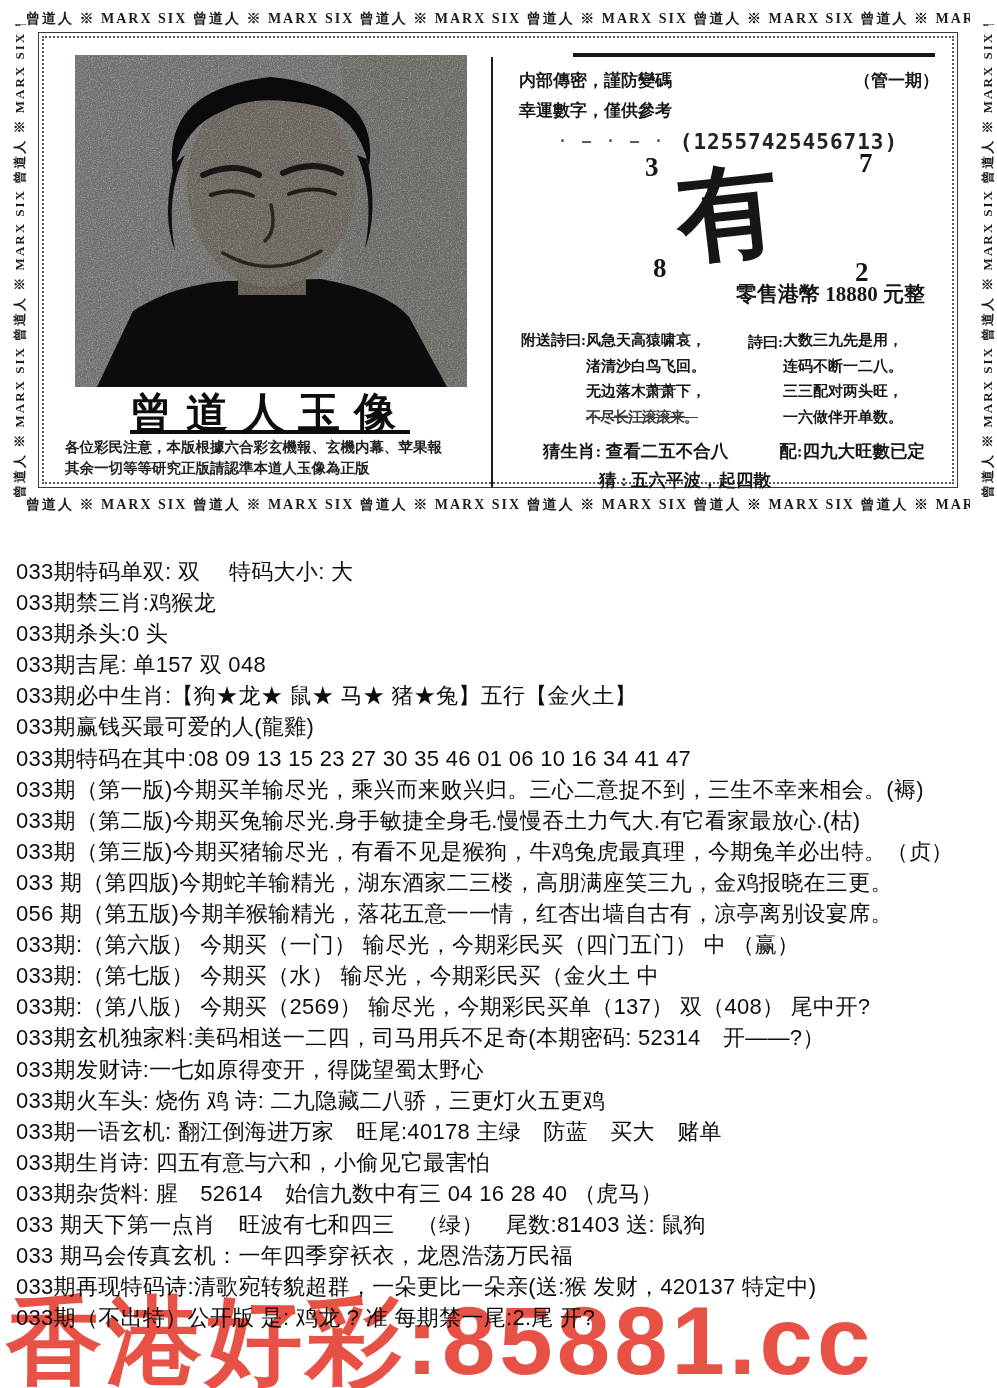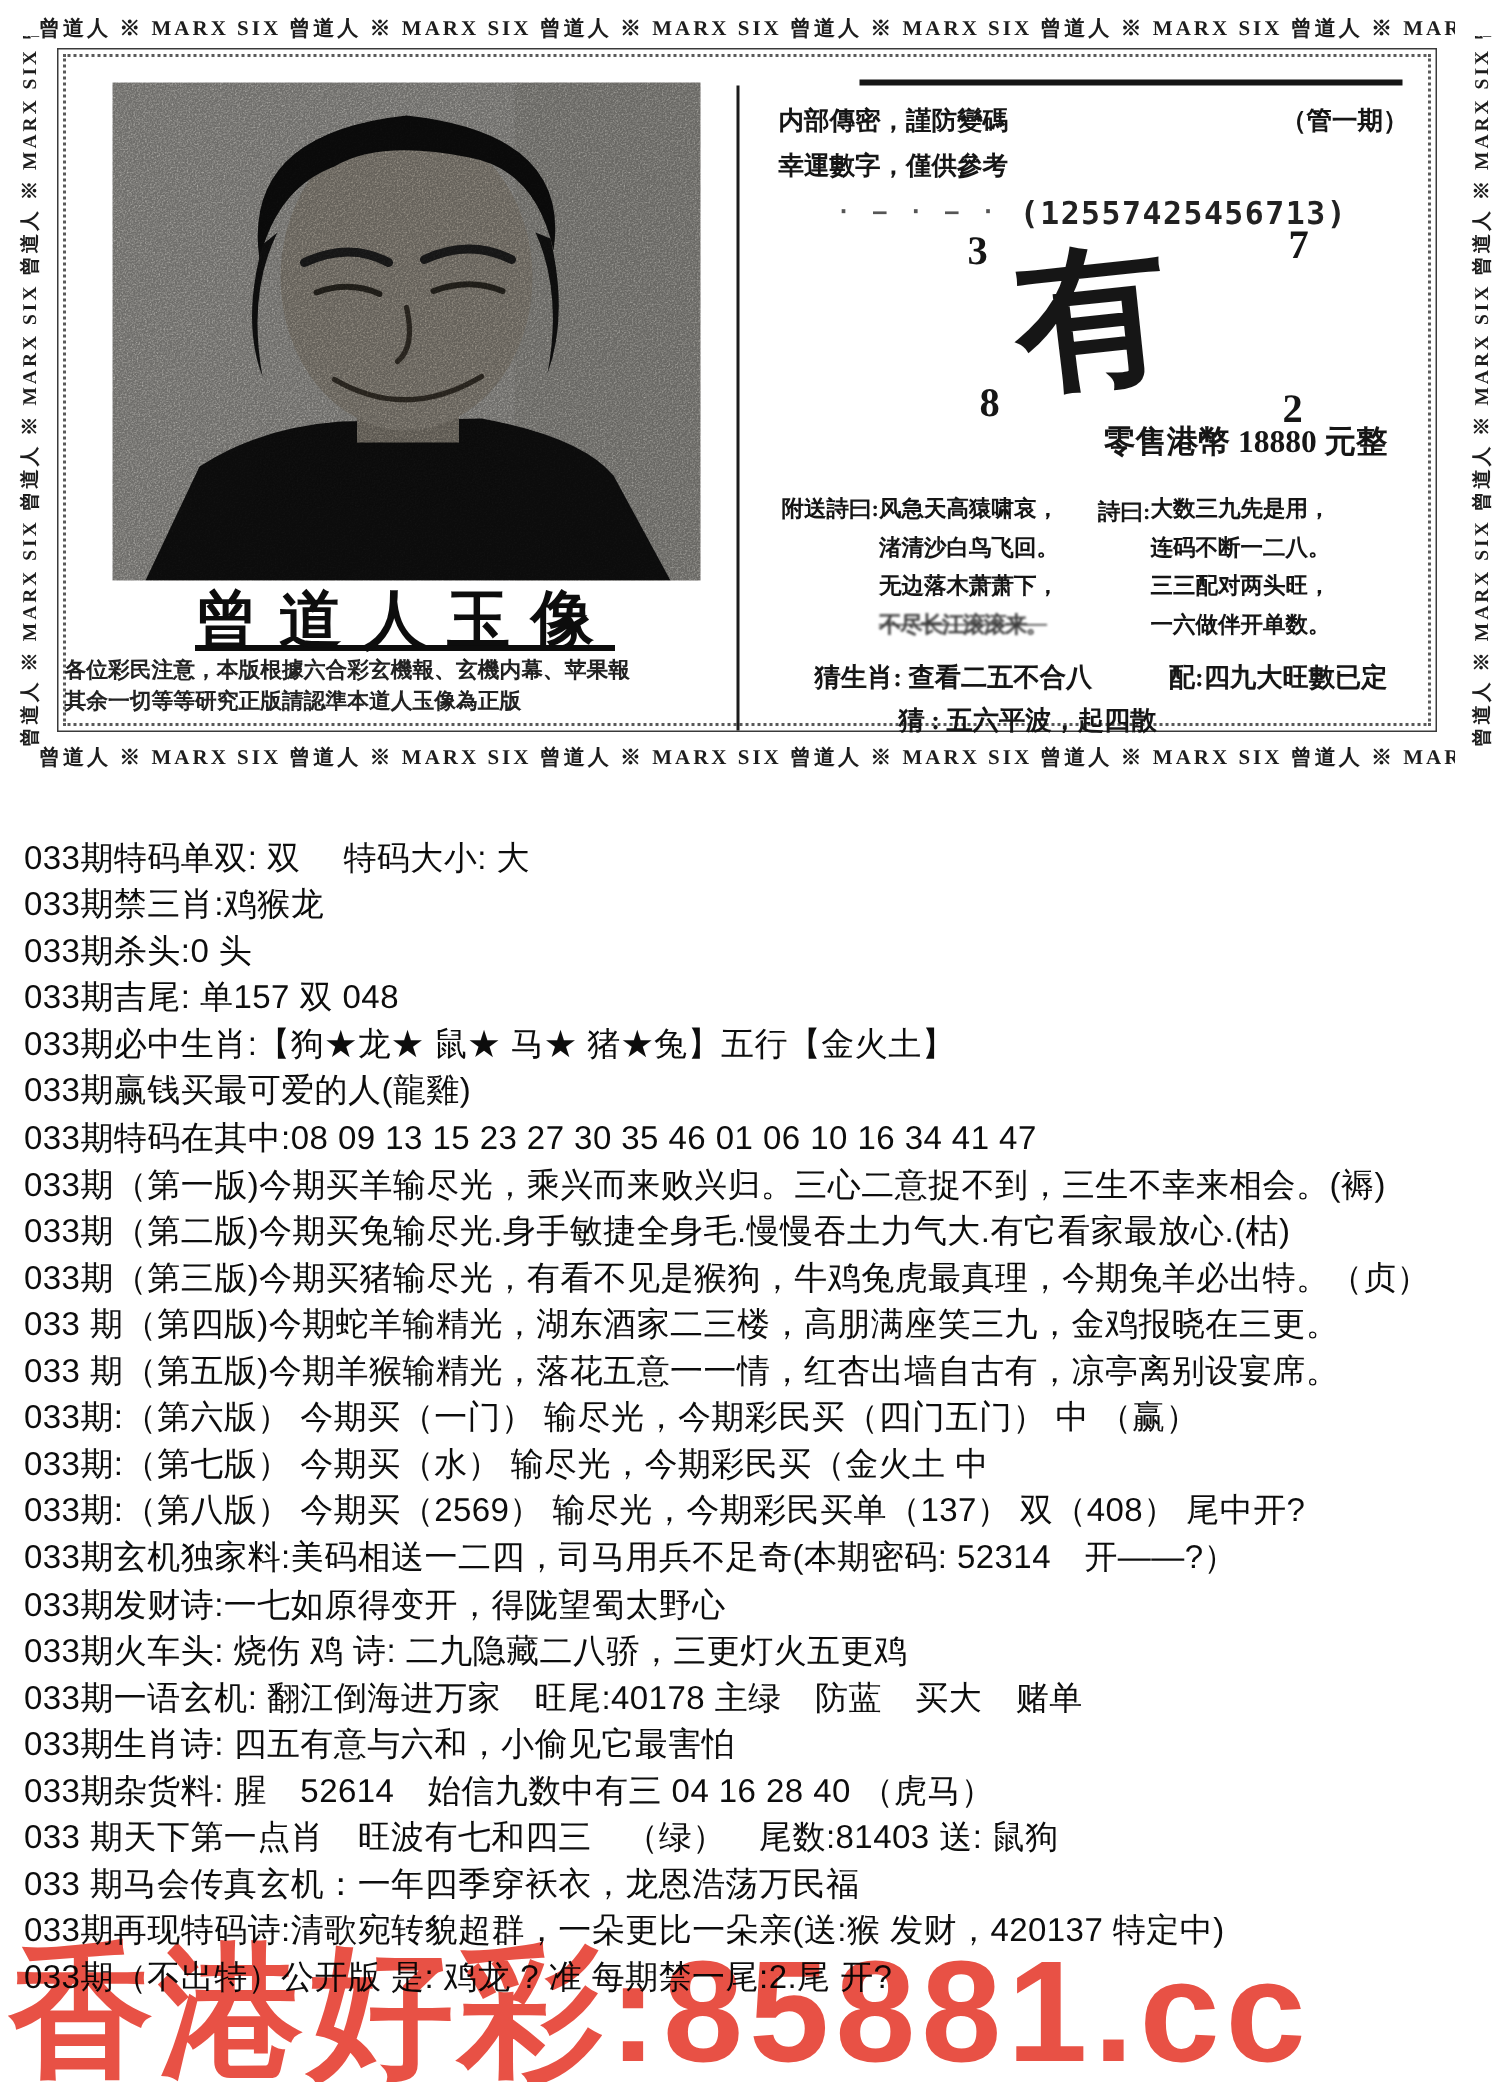--- a/index.html
+++ b/index.html
@@ -37,21 +37,21 @@
   .photo {
     position:absolute; left:36px; top:22px; width:392px; height:332px;
     display:block;
   }
   .caption {
     position:absolute; left:0; top:352px; width:462px; text-align:center;
     font-family:"Liberation Serif", serif; font-weight:bold;
     font-size:42px; letter-spacing:14px; color:#0d0d0d; white-space:nowrap;text-decoration:underline;
   }
   .notes {
-    position:absolute; left:4px; top:404px; width:448px;
+    position:absolute; left:26px; top:404px; width:448px;
     font-family:"Liberation Serif", serif; font-size:14.5px; font-weight:bold;
     line-height:21px; color:#222;
   }
   .divider {
     position:absolute; left:452px; top:24px; width:2px; height:430px; background:#1b1b1b;
   }
   
   .panel {
     position:absolute; left:468px; top:16px; width:442px;
     font-family:"Liberation Serif", serif; color:#161616;
@@ -82,21 +82,21 @@
   .cnum.tl { left:138px; top:-4px; }
   .cnum.tr { left:352px; top:-8px; }
   .cnum.bl { left:146px; bottom:-6px; }
   .cnum.br { left:348px; bottom:-10px; }
   .pricerow { margin-top:2px; padding-right:24px; text-align:right; font-size:21px; font-weight:bold; }
   .poems { display:flex; margin-top:20px; font-size:15px; font-weight:bold; line-height:25.5px; }
   .poem { display:flex; }
   .poem-label { white-space:nowrap; }
   .poem.left { margin-left:14px; }
   .poem.right { margin-left:26px; }
-  .poem.right .poem-label { margin-top:2px; }
+  .poem.right .poem-label { margin-top:2px;margin-left:16px; }
   .poem-lines div { white-space:nowrap; }
   .poem.left .poem-lines div:nth-child(4) {
     text-decoration:line-through; color:#3d3d3d; filter:blur(0.7px); letter-spacing:-1px;
   }
   .guessrow {
     display:flex; justify-content:space-between; margin-top:9px;
     padding:0 24px 0 36px; font-size:17.5px; font-weight:bold;
   }
   .guessrow2 { margin-top:5px; padding-left:92px; font-size:17.5px; font-weight:bold; }
   
@@ -206,21 +206,21 @@
     <div class="bline">033期禁三肖:鸡猴龙</div>
     <div class="bline">033期杀头:0 头</div>
     <div class="bline">033期吉尾: 单157 双 048</div>
     <div class="bline">033期必中生肖:【狗★龙★ 鼠★ 马★ 猪★兔】五行【金火土】</div>
     <div class="bline">033期赢钱买最可爱的人(龍雞)</div>
     <div class="bline">033期特码在其中:08 09 13 15 23 27 30 35 46 01 06 10 16 34 41 47</div>
     <div class="bline">033期（第一版)今期买羊输尽光，乘兴而来败兴归。三心二意捉不到，三生不幸来相会。(褥)</div>
     <div class="bline">033期（第二版)今期买兔输尽光.身手敏捷全身毛.慢慢吞土力气大.有它看家最放心.(枯)</div>
     <div class="bline">033期（第三版)今期买猪输尽光，有看不见是猴狗，牛鸡兔虎最真理，今期兔羊必出特。（贞）</div>
     <div class="bline">033 期（第四版)今期蛇羊输精光，湖东酒家二三楼，高朋满座笑三九，金鸡报晓在三更。</div>
-    <div class="bline">033 期（第五版)今期羊猴输精光，落花五意一一情，红杏出墙自古有，凉亭离别设宴席。</div>
+    <div class="bline">056 期（第五版)今期羊猴输精光，落花五意一一情，红杏出墙自古有，凉亭离别设宴席。</div>
     <div class="bline">033期:（第六版） 今期买（一门） 输尽光，今期彩民买（四门五门） 中 （赢）</div>
     <div class="bline">033期:（第七版） 今期买（水） 输尽光，今期彩民买（金火土 中</div>
     <div class="bline">033期:（第八版） 今期买（2569） 输尽光，今期彩民买单（137） 双（408） 尾中开?</div>
     <div class="bline">033期玄机独家料:美码相送一二四，司马用兵不足奇(本期密码: 52314　开——?）</div>
     <div class="bline">033期发财诗:一七如原得变开，得陇望蜀太野心</div>
     <div class="bline">033期火车头: 烧伤 鸡 诗: 二九隐藏二八骄，三更灯火五更鸡</div>
     <div class="bline">033期一语玄机: 翻江倒海进万家　旺尾:40178 主绿　防蓝　买大　赌单</div>
     <div class="bline">033期生肖诗: 四五有意与六和，小偷见它最害怕</div>
     <div class="bline">033期杂货料: 腥　52614　始信九数中有三 04 16 28 40 （虎马）</div>
     <div class="bline">033 期天下第一点肖　旺波有七和四三　（绿）　尾数:81403 送: 鼠狗</div>

